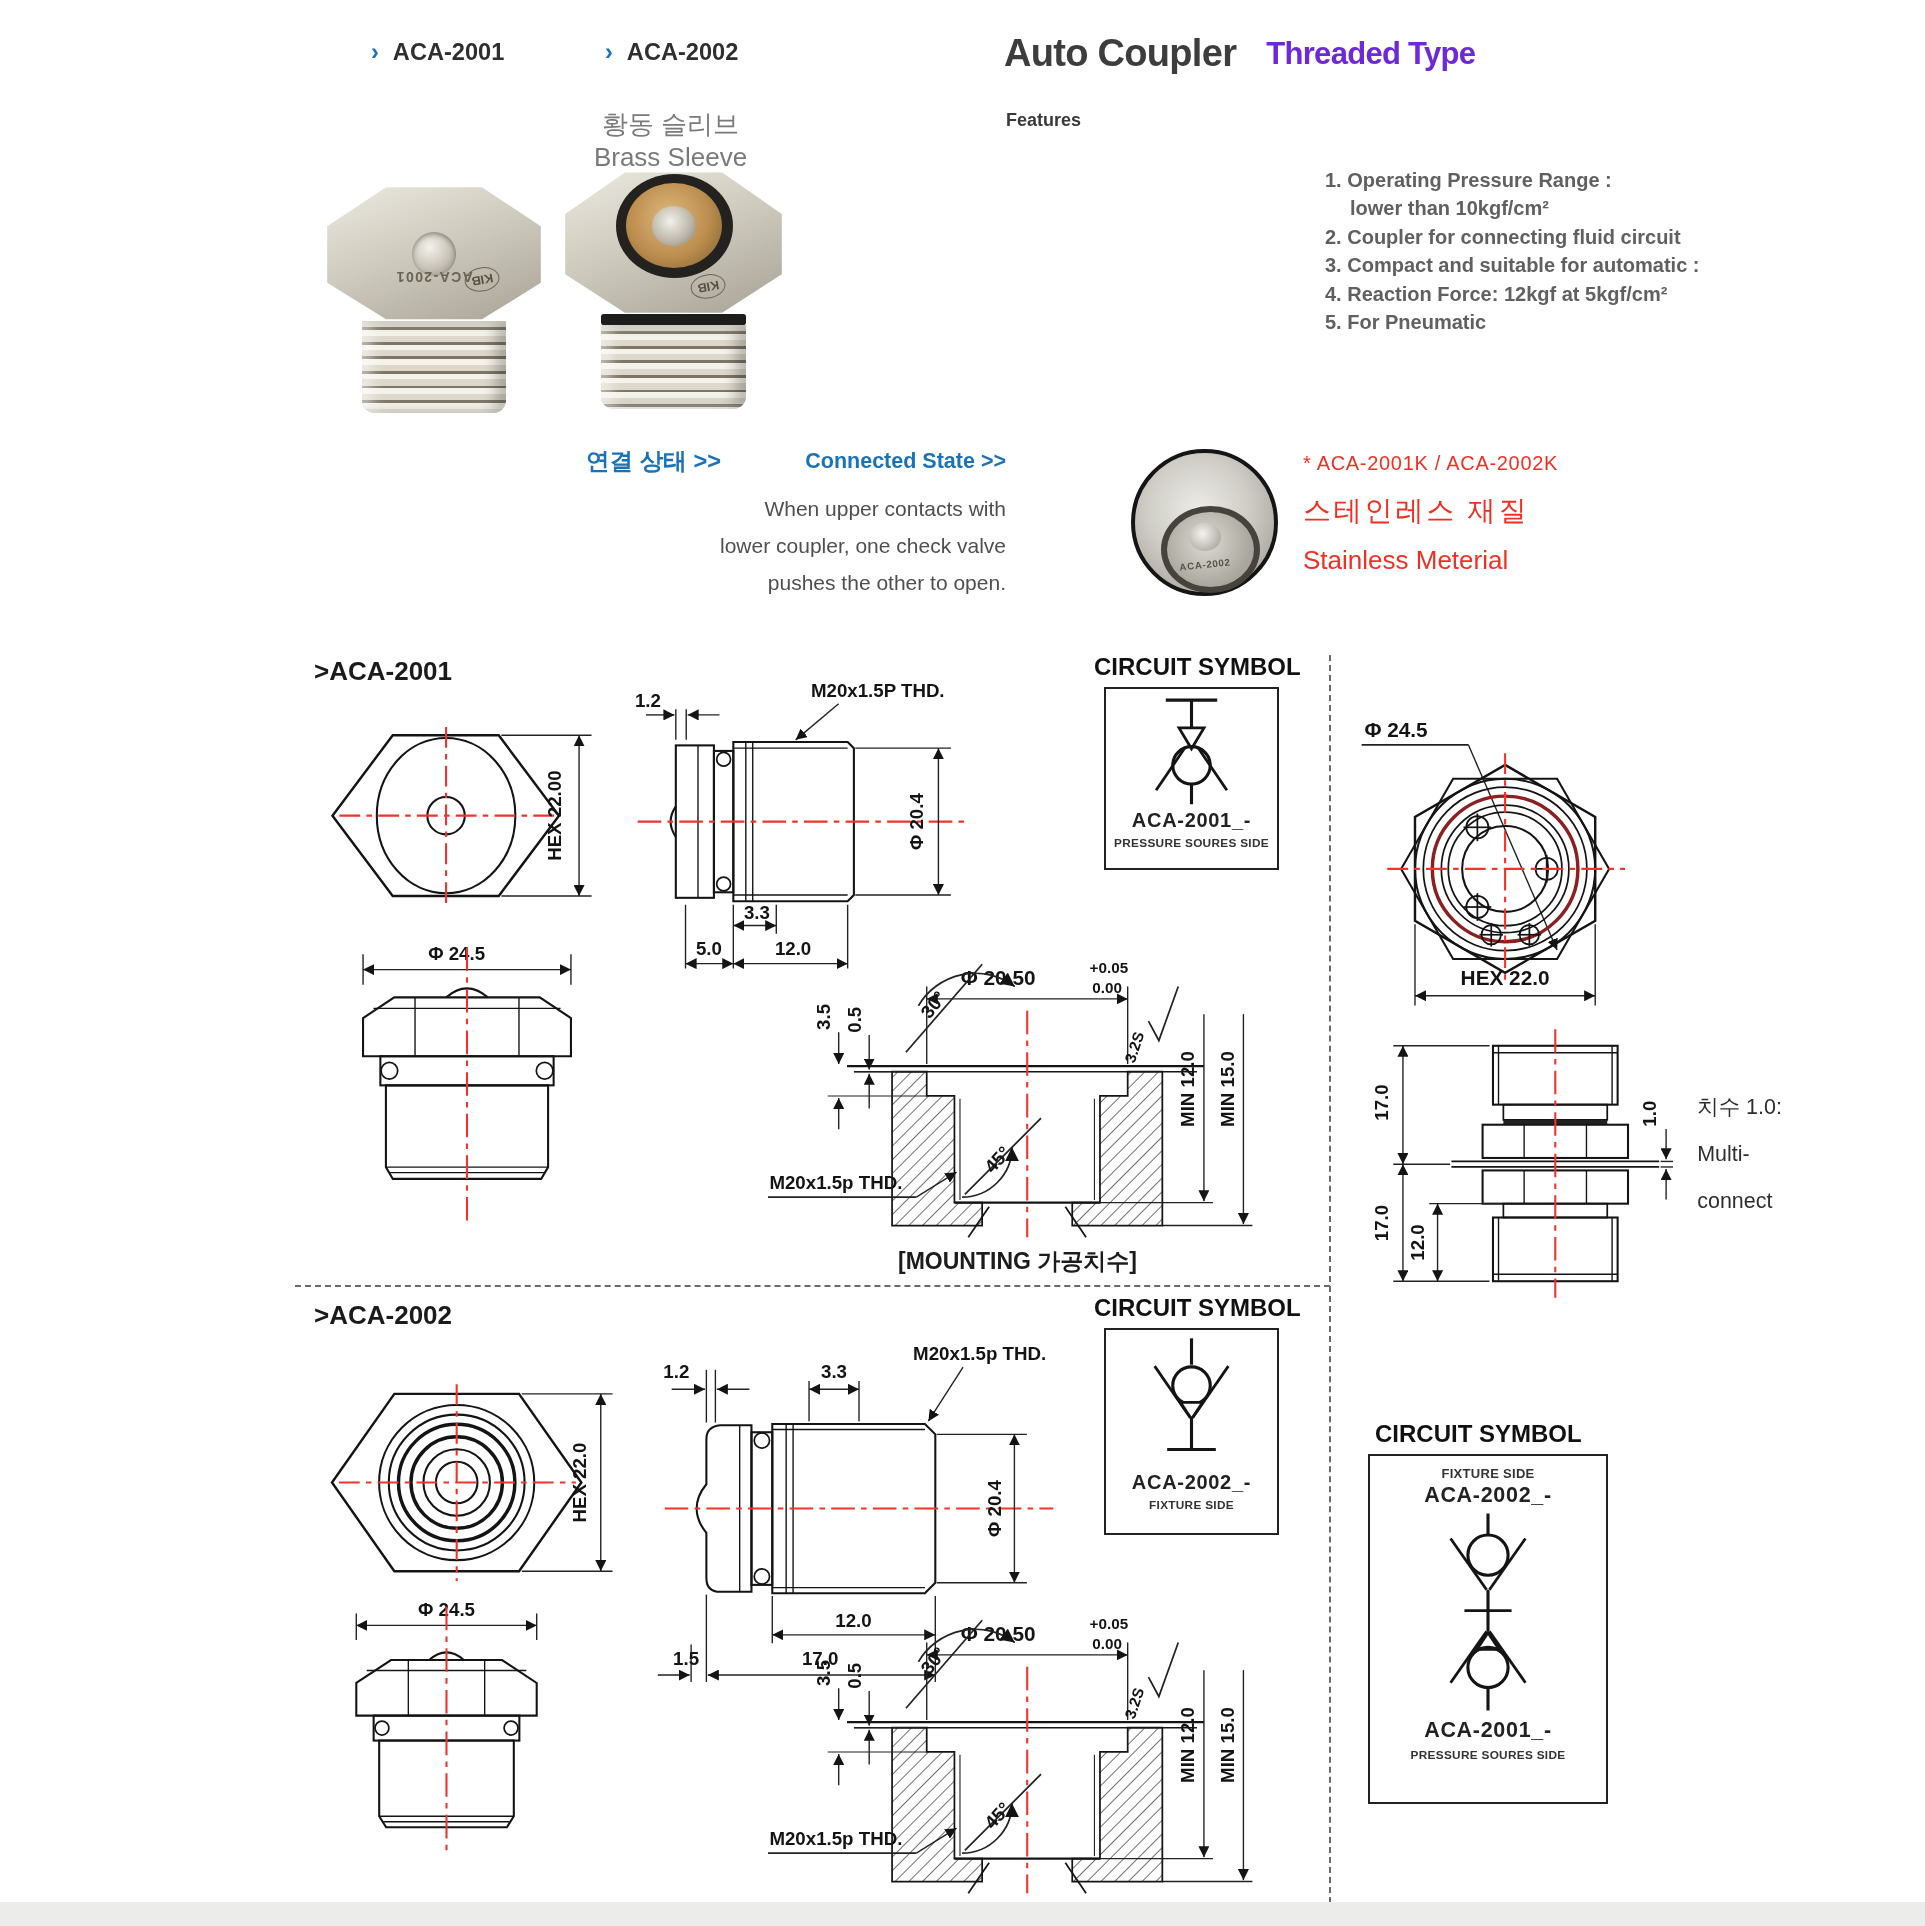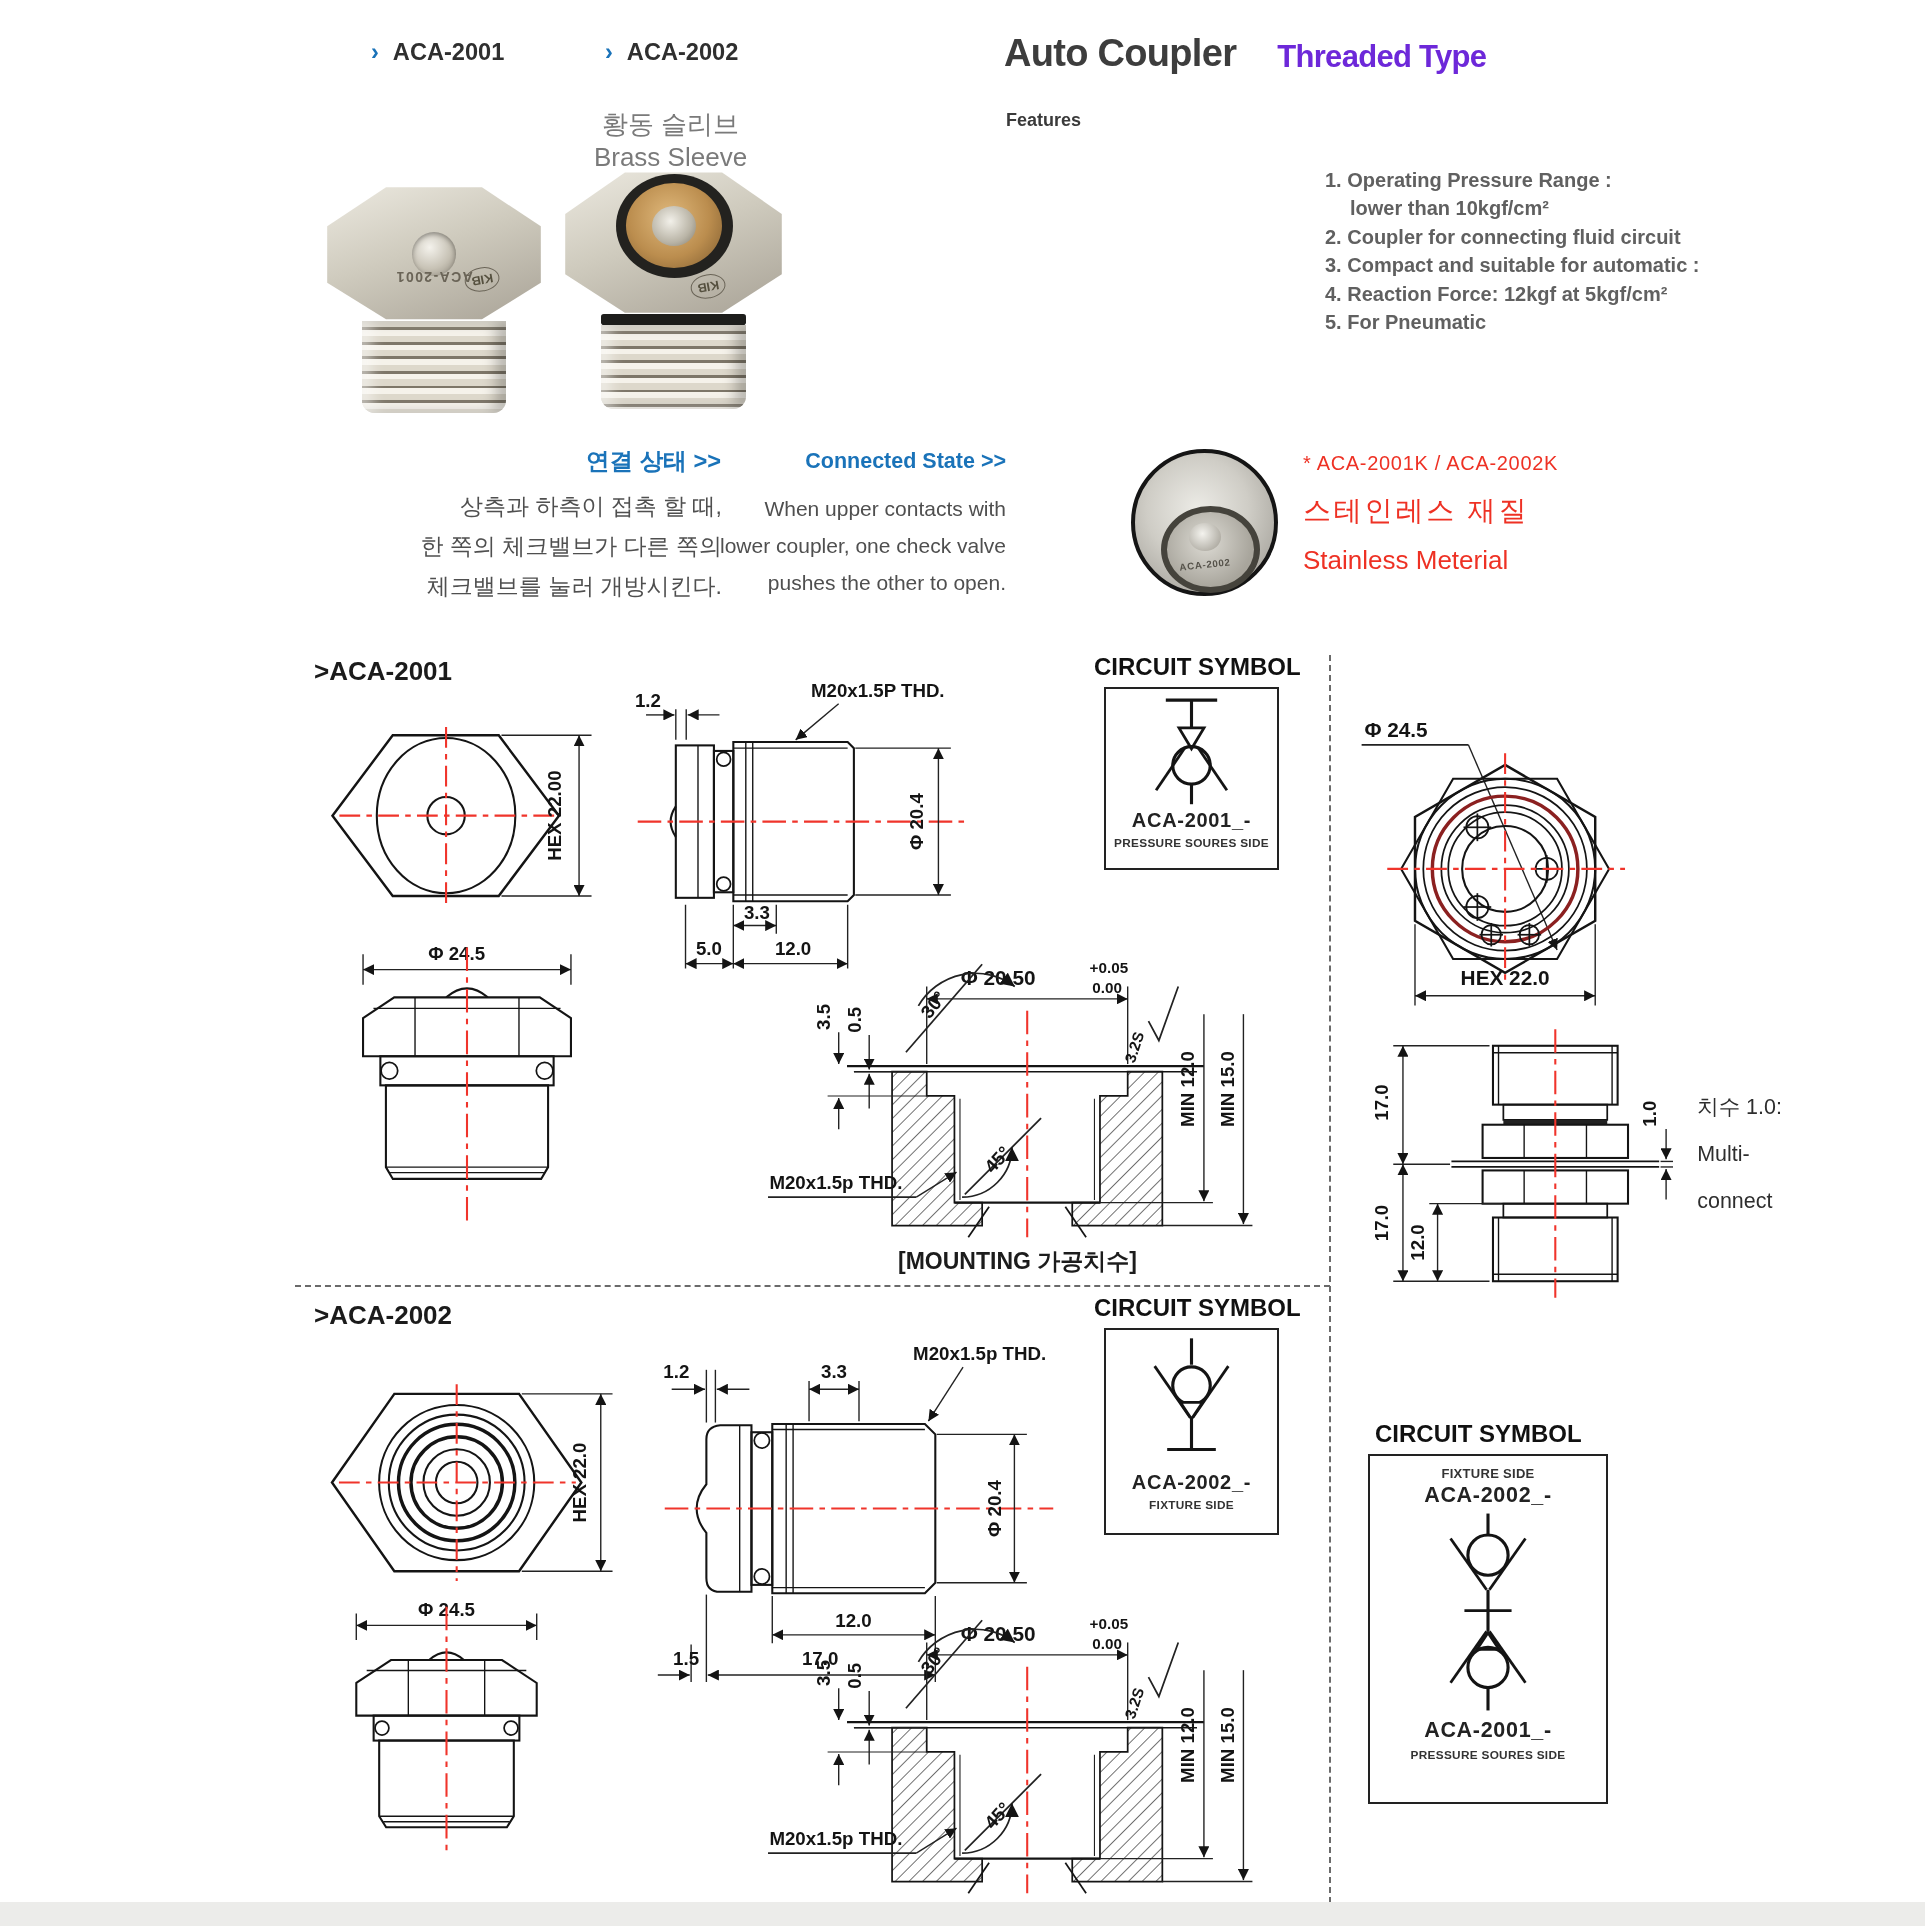--- a/index.html
+++ b/index.html
@@ -6,21 +6,21 @@
   .page{position:relative;width:1925px;height:1926px;background:#ffffff;overflow:hidden;
         font-family:"Liberation Sans","DejaVu Sans",sans-serif;color:#3c3c3c;}
   .abs{position:absolute;}
 
   
   .toplabel{display:flex;gap:14px;align-items:baseline;font-size:23.6px;font-weight:bold;color:#2f2f2f;}
   .toplabel .arrow{color:#1a73b9;font-size:23.6px;font-weight:bold;}
   .sleeve{width:173px;text-align:center;color:#7a7a7a;font-size:26px;line-height:33px;}
 
   
-  .titlerow{display:flex;align-items:flex-end;gap:41px;}
+  .titlerow{display:flex;align-items:center;gap:30px;}
   .title{font-size:38px;font-weight:bold;color:#3d3d3d;letter-spacing:-0.7px;}
   .subtitle{font-size:31px;font-weight:bold;color:#6d28d9;letter-spacing:-0.7px;}
   .features-h{font-size:18px;font-weight:bold;color:#3a3a3a;}
   .feat{font-size:20px;color:#606060;}
   .feat-ko div{line-height:31px;}
   .feat-en div{line-height:28.4px;}
   .feat-en div:nth-child(2){padding-left:25px;}
 
   
   .bluehead{font-size:23.6px;font-weight:bold;color:#1a73b9;}
@@ -137,25 +137,20 @@
   <div class="abs feat feat-en" style="left:1325px;top:166px;width:430px;font-weight:bold;">
     <div>1. Operating Pressure Range :</div>
     <div>lower than 10kgf/cm²</div>
     <div>2. Coupler for connecting fluid circuit</div>
     <div>3. Compact and suitable for automatic  :</div>
     <div>4. Reaction Force: 12kgf at 5kgf/cm²</div>
     <div>5. For Pneumatic</div>
   </div>
 
   <div class="abs bluehead tr" style="left:416px;top:445px;width:305px;">연결 상태 &gt;&gt;</div>
-  <div class="abs kobody tr" style="left:361px;top:486px;width:361px;">
-    <div>상측과 하측이 접촉 할 때,</div>
-    <div>한 쪽의 체크밸브가 다른 쪽의</div>
-    <div>체크밸브를 눌러 개방시킨다.</div>
-  </div>
   <div class="abs bluehead en tr" style="left:746px;top:449px;width:260px;">Connected State &gt;&gt;</div>
   <div class="abs enbody tr" style="left:694px;top:490px;width:312px;">
     <div>When upper  contacts with</div>
     <div>lower coupler, one check valve</div>
     <div>pushes the other to open.</div>
   </div>
 
   <div class="abs circlephoto" style="left:1131px;top:449px;width:139px;height:139px;">
     <div class="ring"></div>
     <div class="hub"></div>

